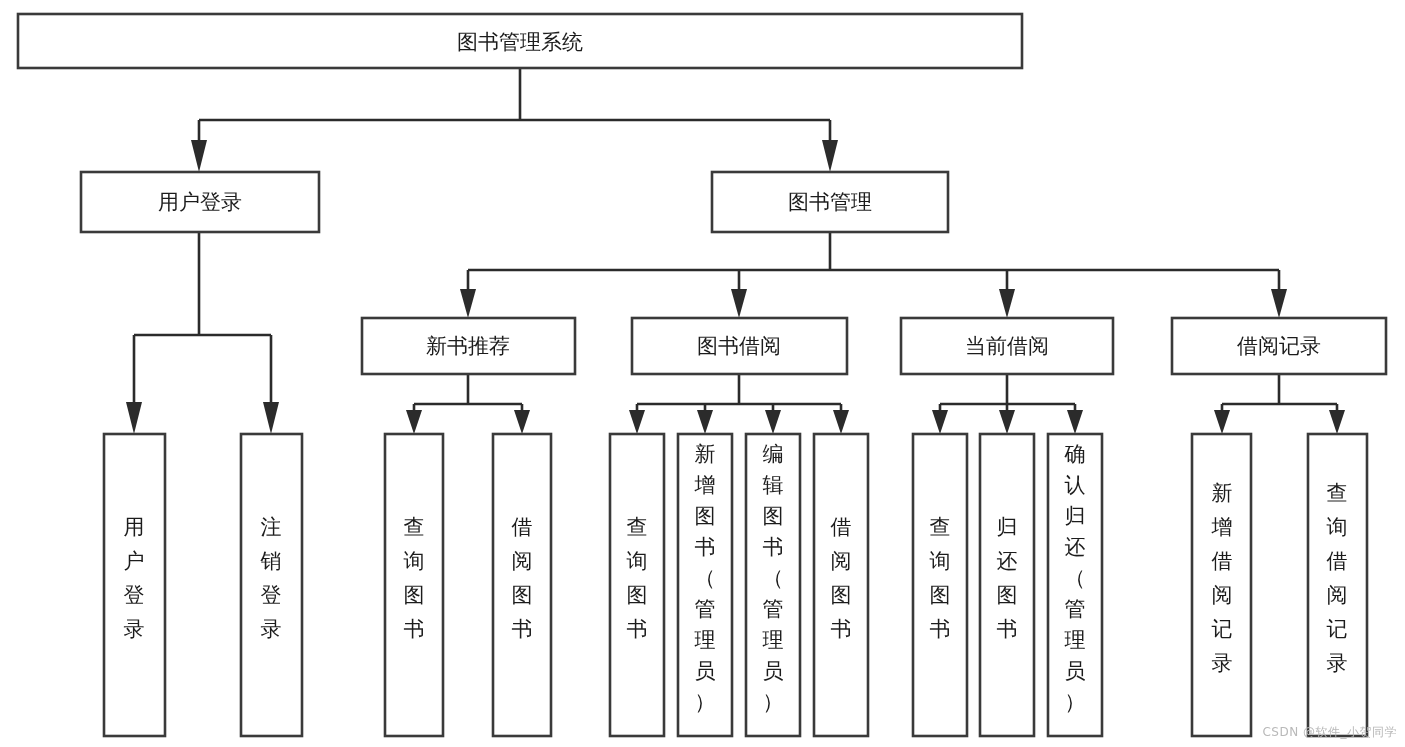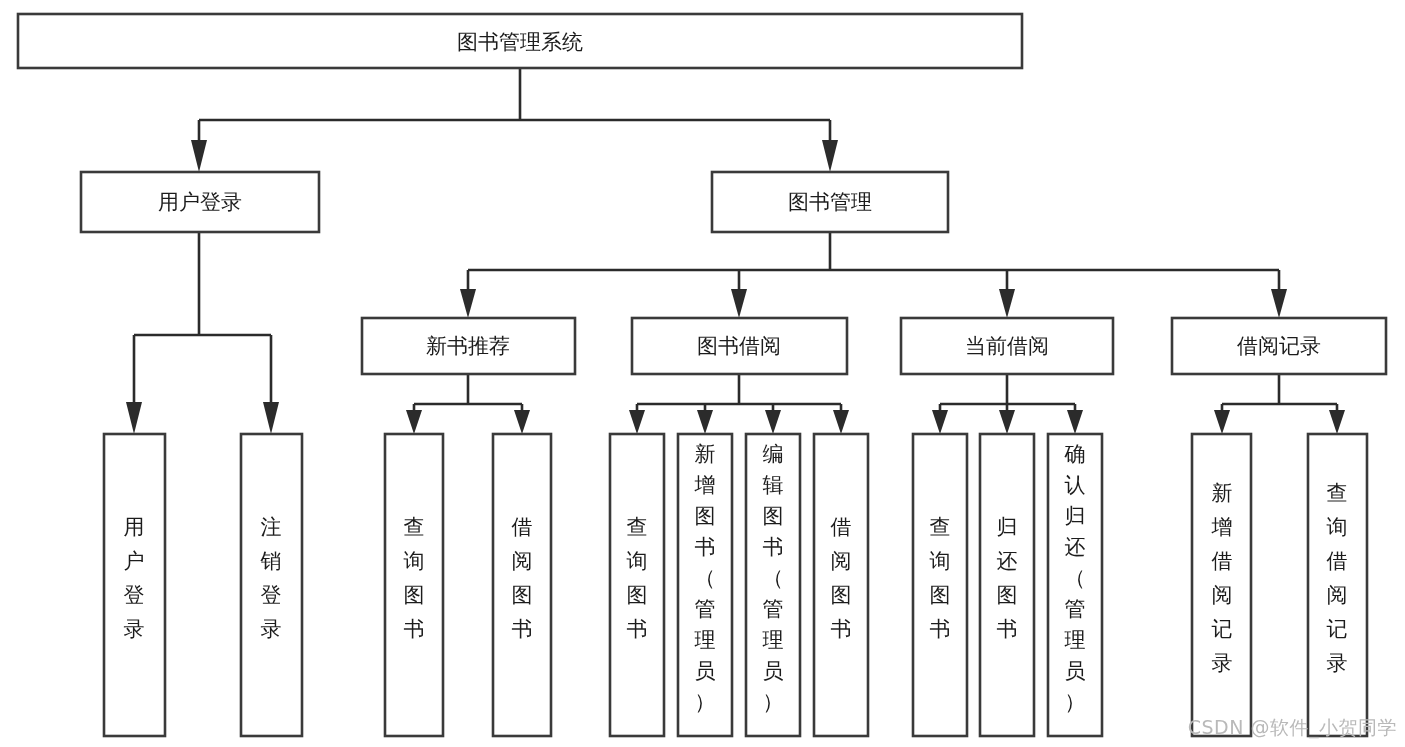--- a/index.html
+++ b/index.html
@@ -52,21 +52,21 @@
     font-family: "DejaVu Sans", "Liberation Sans", sans-serif;
     font-size: 21px;
     fill: #1c1c1c;
     text-anchor: middle;
   }
   .watermark {
     position: absolute;
     right: 8px;
     bottom: 6px;
     font-family: "DejaVu Sans", "Liberation Sans", sans-serif;
-    font-size: 19px;
+    font-size: 12px;
     color: #b9b9b9;
     white-space: nowrap;
     letter-spacing: 0.5px;
   }
 </style>
 </head>
 <body>
 
 <div id="diagram-root">
   <svg class="flowchart" viewBox="0 0 1405 747" xmlns="http://www.w3.org/2000/svg">

